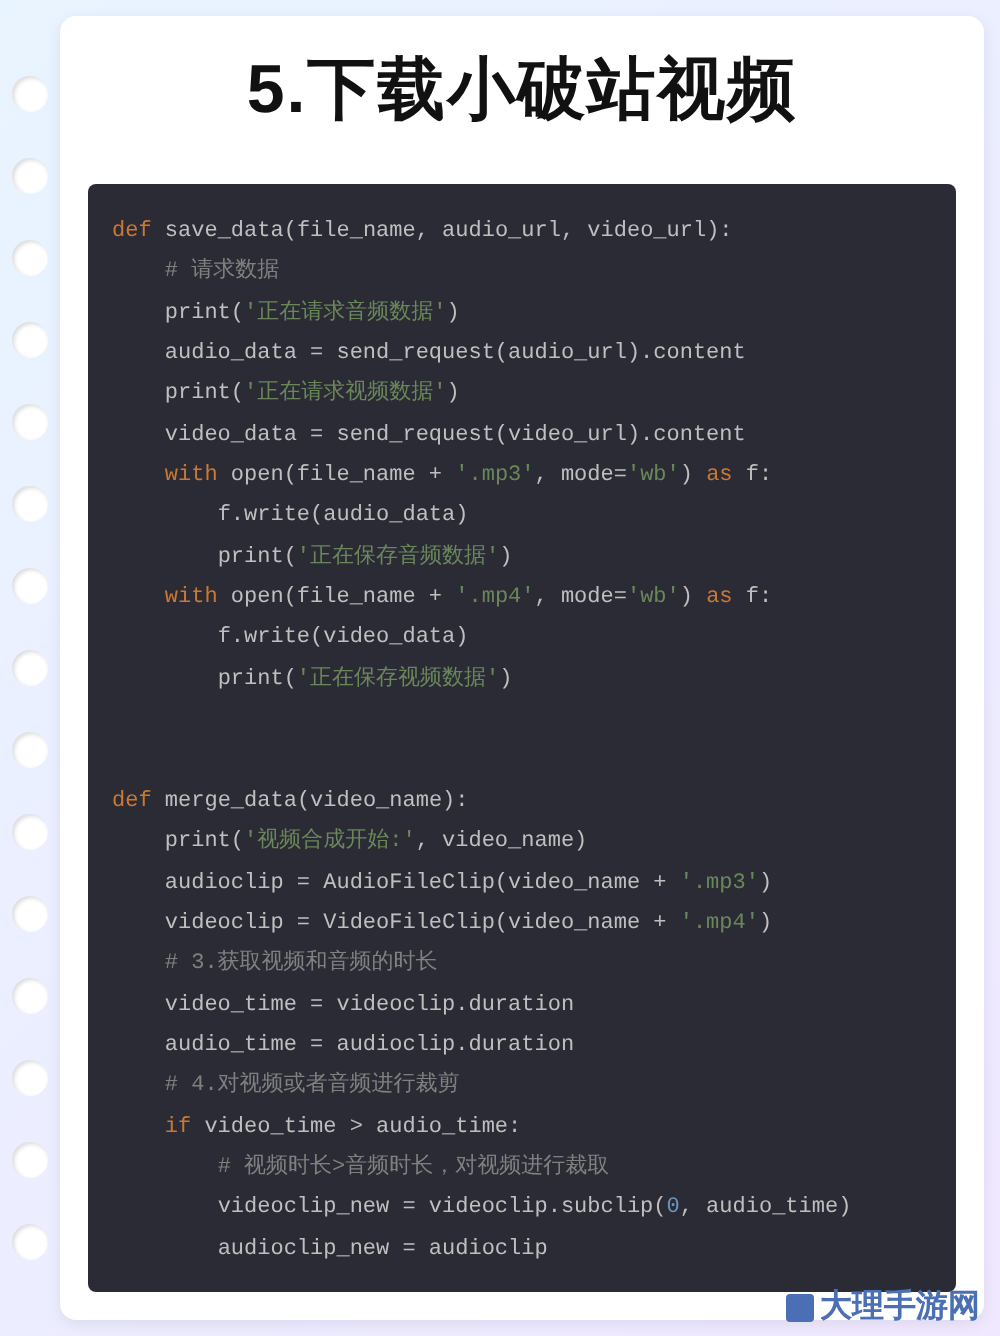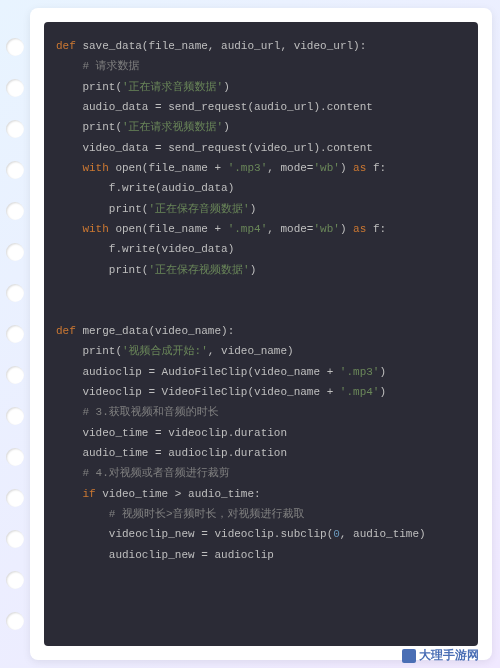--- a/index.html
+++ b/index.html
@@ -66,23 +66,23 @@
     }
     .kw { color: #cc7832; }
     .fn { color: #bfbfbf; }
     .param { color: #bfbfbf; }
     .str { color: #6a8759; }
     .cmt { color: #808080; }
     .num { color: #6897bb; }
     .op { color: #bfbfbf; }
     .watermark {
       position: absolute;
-      right: 21px;
+      right: 10px;
       bottom: 4px;
-      font-size: 12px;
+      font-size: 16px;
       color: #4a6fb5;
       font-weight: bold;
       display: flex;
       align-items: center;
       gap: 3px;
       text-align: center;
     }
     .watermark-icon {
       width: 14px;
       height: 14px;
@@ -106,20 +106,21 @@
   <div class="spiral-hole"></div>
   <div class="spiral-hole"></div>
   <div class="spiral-hole"></div>
   <div class="spiral-hole"></div>
   <div class="spiral-hole"></div>
   <div class="spiral-hole"></div>
   <div class="spiral-hole"></div>
 </div>
 
 <div class="card">
+  <div class="title">5.下载小破站视频</div>
 
   <div class="code-block"><span class="kw">def</span> <span class="fn">save_data</span><span class="param">(file_name, audio_url, video_url):</span>
     <span class="cmt"># 请求数据</span>
     <span class="op">print(</span><span class="str">'正在请求音频数据'</span><span class="op">)</span>
     <span class="op">audio_data = send_request(audio_url).content</span>
     <span class="op">print(</span><span class="str">'正在请求视频数据'</span><span class="op">)</span>
     <span class="op">video_data = send_request(video_url).content</span>
     <span class="kw">with</span><span class="op"> open(file_name + </span><span class="str">'.mp3'</span><span class="op">, mode=</span><span class="str">'wb'</span><span class="op">) </span><span class="kw">as</span><span class="op"> f:</span>
         <span class="op">f.write(audio_data)</span>
         <span class="op">print(</span><span class="str">'正在保存音频数据'</span><span class="op">)</span>

